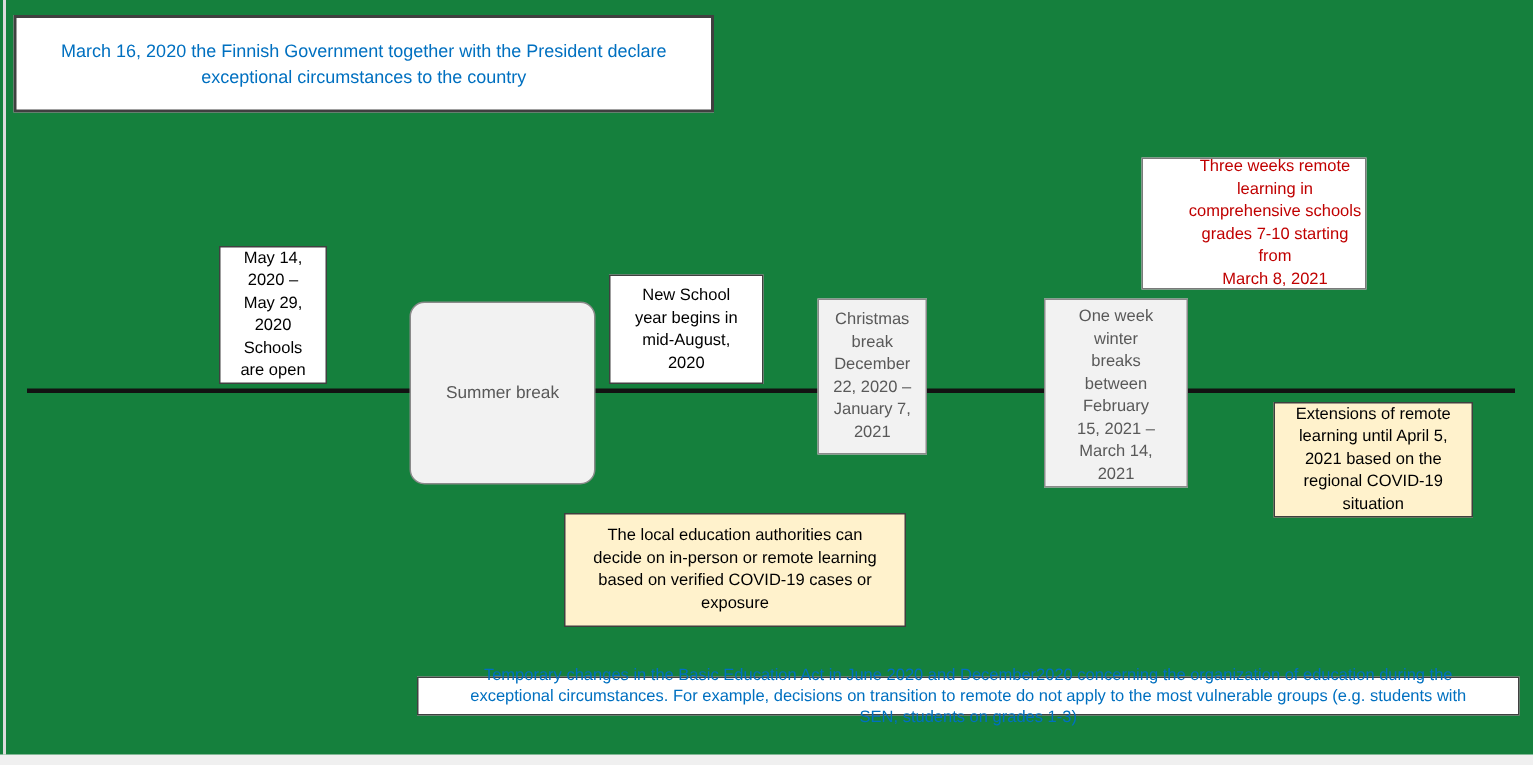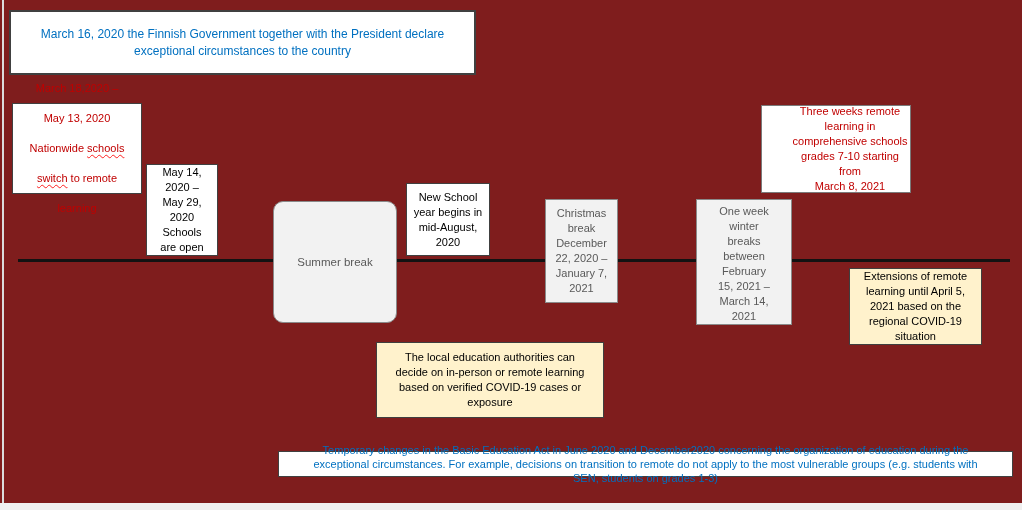--- a/index.html
+++ b/index.html
@@ -5,21 +5,21 @@
   html, body {
     margin: 0;
     padding: 0;
     background: #ffffff;
     font-family: "Liberation Sans", sans-serif;
   }
   #slide {
     position: relative;
     width: 1022px;
     height: 510px;
-    background: #7f1d1d;
+    background: #15803d;
     overflow: hidden;
   }
   .edge-left {
     position: absolute;
     left: 2px; top: 0; width: 2px; height: 503px;
     background: #dcdcdc;
   }
   .band-bottom {
     position: absolute;
     left: 0; top: 503px; width: 1022px; height: 7px;
@@ -56,21 +56,21 @@
   .txt.red    { color: #C00000; }
   .txt.graytx { color: #595959; }
 
   
   #declaration   { left: 9px;   top: 10px;  width: 467px; height: 65px; border-width: 2px; }
   #declaration .txt { font-size: 12px; line-height: 17px; }
   #remote-switch { left: 12px;  top: 103px; width: 130px; height: 91px; }
   #schools-open  { left: 146px; top: 164px; width: 72px;  height: 92px; }
   #summer        { left: 273px; top: 201px; width: 124px; height: 122px; border-radius: 10px; }
   #summer .txt   { font-size: 11.5px; }
-  #new-school    { left: 406px; top: 183px; width: 84px;  height: 73px; }
+  #new-school    { left: 406px; top: 183px; width: 103px;  height: 73px; }
   #christmas     { left: 545px; top: 199px; width: 73px;  height: 104px; }
   #winter        { left: 696px; top: 199px; width: 96px;  height: 126px; line-height: 15.5px; align-items: flex-end; }
   #three-weeks   { left: 761px; top: 105px; width: 150px; height: 88px; border-color: #7a7a7a; padding-left: 28px; }
   #extensions    { left: 849px; top: 268px; width: 133px; height: 77px; }
   #sen           { left: 13px;  top: 282px; width: 211px; height: 75px; }
   #local         { left: 376px; top: 342px; width: 228px; height: 76px; }
   #temporary     { left: 278px; top: 451px; width: 735px; height: 26px; }
   #temporary .txt { line-height: 14px; }
 
   .spellcheck {
@@ -89,29 +89,20 @@
   <div class="edge-left"></div>
   <div class="band-bottom"></div>
 
   <div class="timeline"></div>
 
   <div class="box" id="declaration">
     <div class="txt blue">March 16, 2020 the Finnish Government together with the President declare
 exceptional circumstances to the country</div>
   </div>
 
-  <div class="box" id="remote-switch">
-    <div class="txt red">
-      <div>March 18,2020 –</div>
-      <div>May 13, 2020</div>
-      <div><span>Nationwide </span><span class="spellcheck">schools</span></div>
-      <div><span class="spellcheck">switch</span><span> to remote</span></div>
-      <div>learning</div>
-    </div>
-  </div>
 
   <div class="box" id="schools-open">
     <div class="txt">May 14,
 2020 –
 May 29,
 2020
 Schools
 are open</div>
   </div>
 

